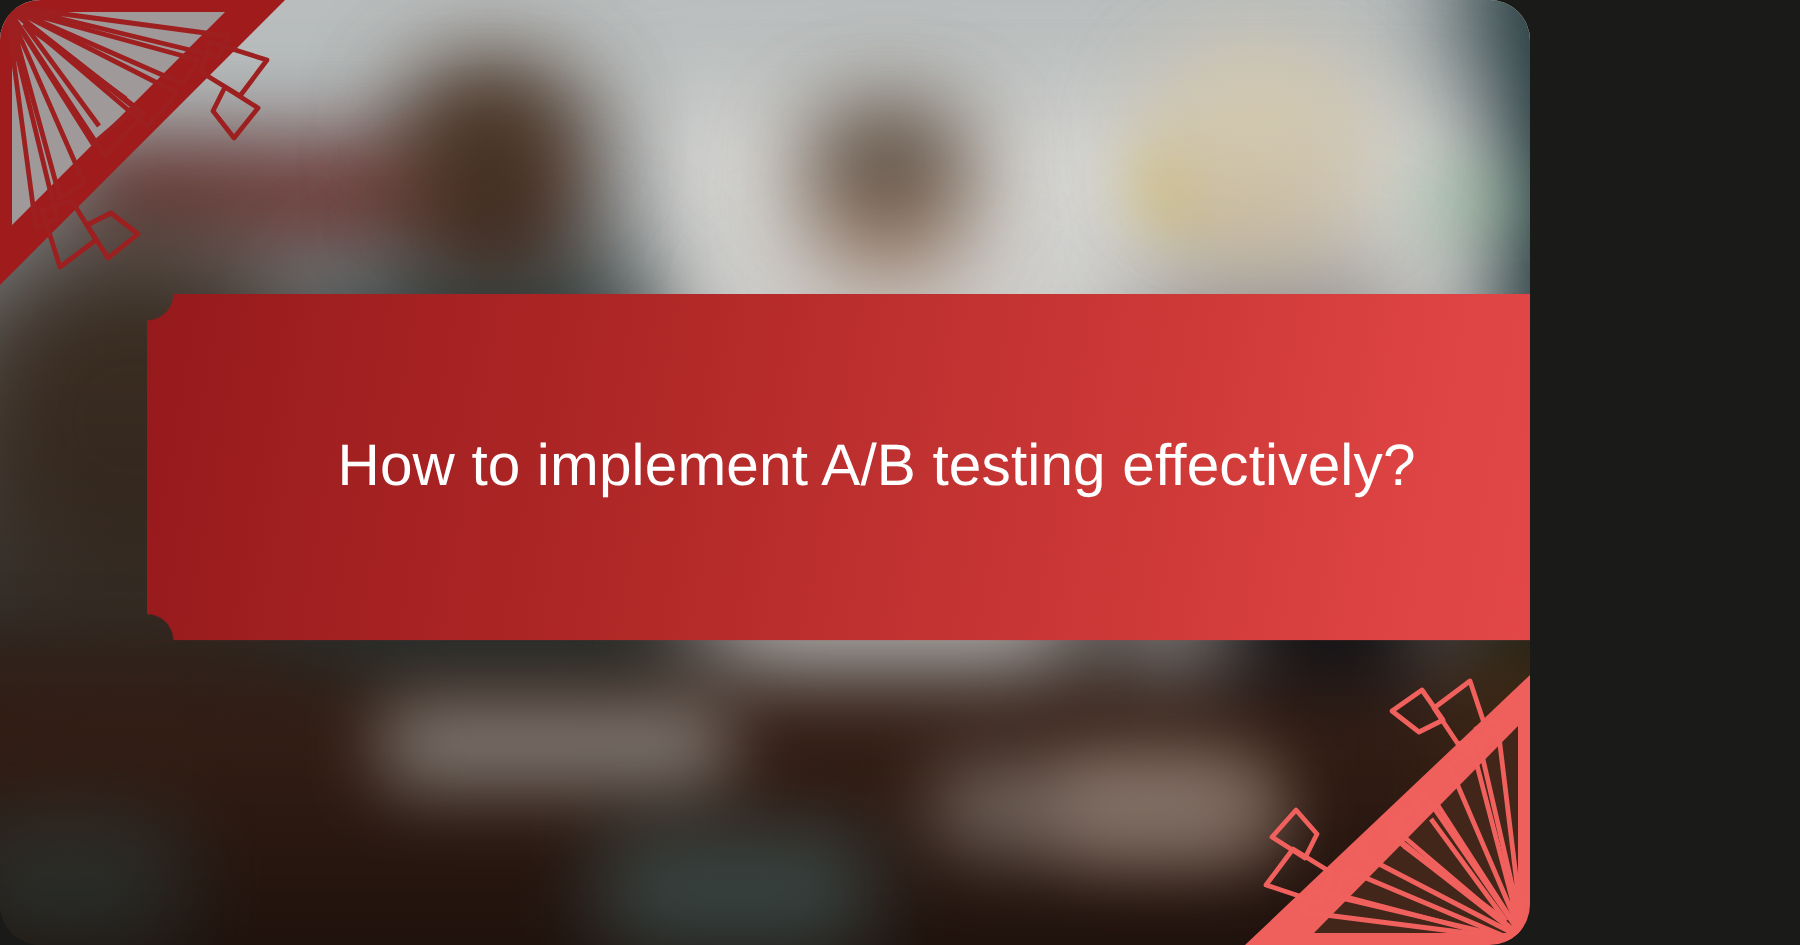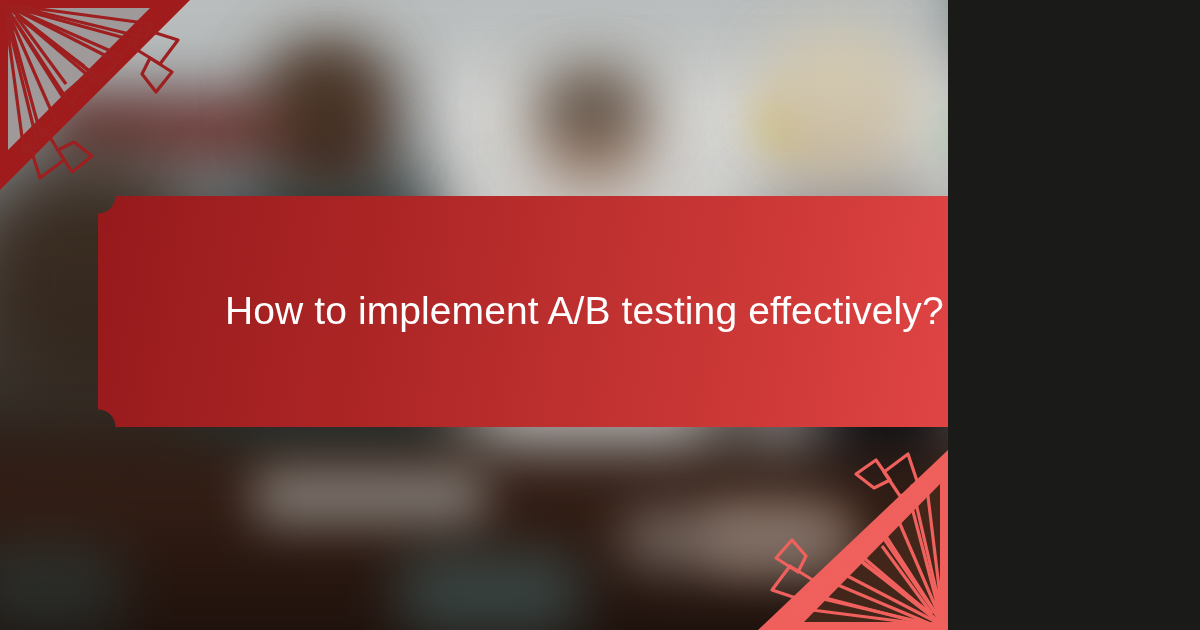--- a/index.html
+++ b/index.html
@@ -5,22 +5,23 @@
 <style>
   * { margin:0; padding:0; box-sizing:border-box; }
   html, body {
     width:1200px; height:630px;
     font-family:"Liberation Sans", sans-serif;
     overflow:hidden; background:#1a1a18;
   }
 
   #stage {
     position:relative;
-    width:948px; height:630px;
+    width:1020px; height:630px;
     overflow:hidden;
+    border-radius:27px;
   }
 
   
   .bg-layer {
     position:absolute; inset:0;
     overflow:hidden;
   }
   .bg-base {
     position:absolute; inset:-60px;
     background:

